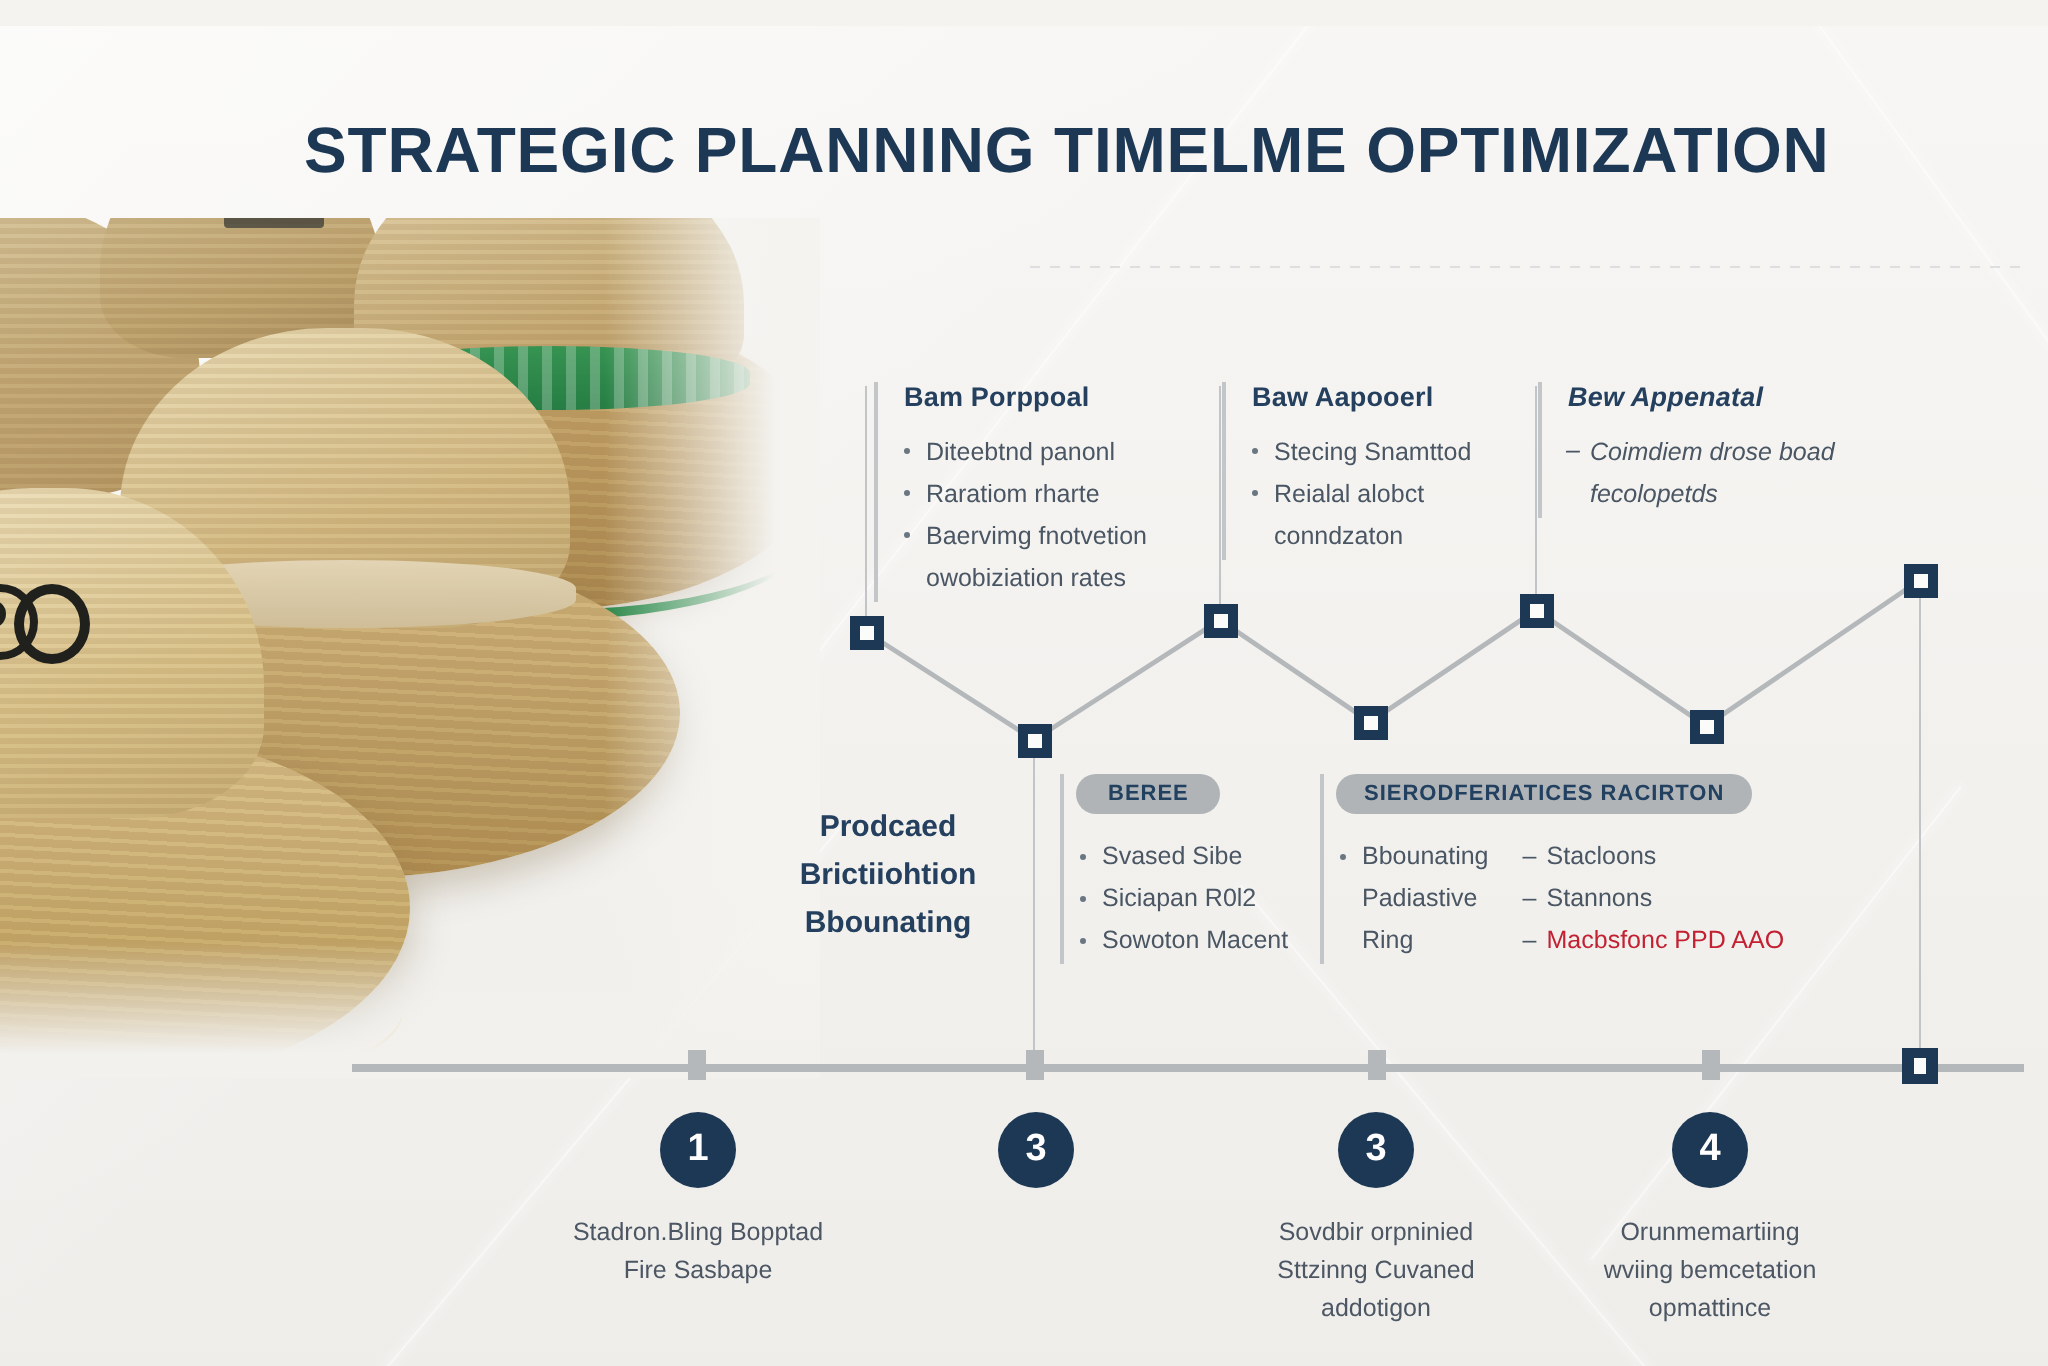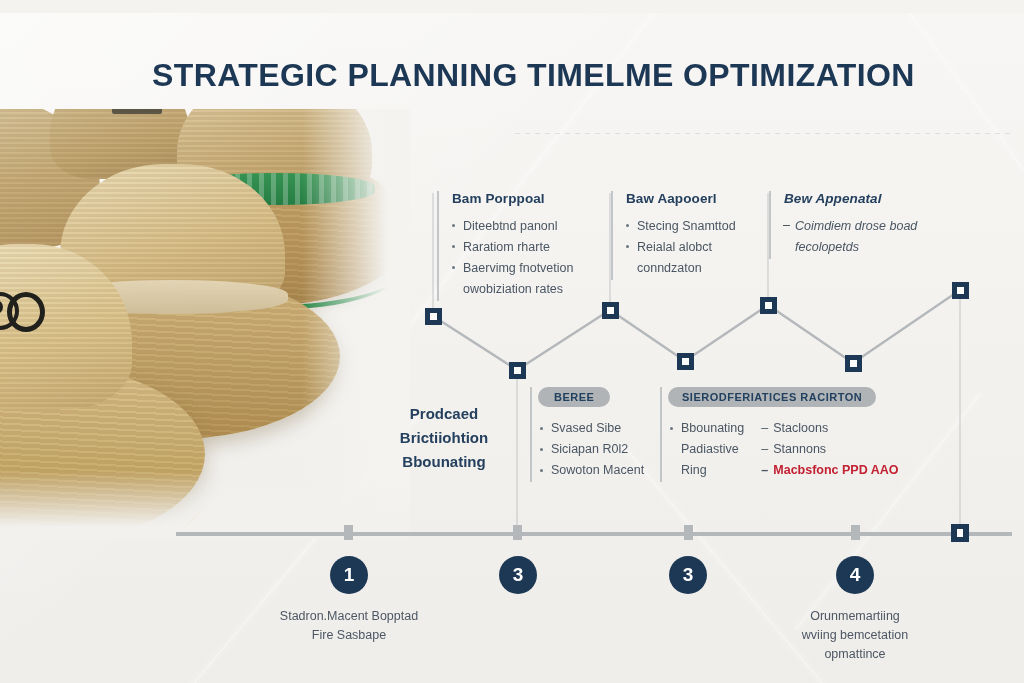--- a/index.html
+++ b/index.html
@@ -81,21 +81,21 @@
   }
   #mid2 .pill{padding:4px 14px;}
   .midlists{display:flex;gap:18px;margin-top:12px;padding-left:8px;}
   .midlists ul{list-style:none;margin:0;padding:0;}
   .midlists li{
     font-size:12.5px;color:#4a5663;line-height:19px;position:relative;padding-left:11px;margin-bottom:2px;white-space:nowrap;
   }
   .midlists li.bulleted:before{content:"";position:absolute;left:0;top:8px;width:3px;height:3px;border-radius:50%;background:#6a7682;}
   .midlists li.dashed:before{content:"–";position:absolute;left:-1px;top:0;color:#4a5663;}
   .midlists li.nomark:before{content:"";}
-  .midlists li.alert{color:#c32032;font-weight:bold;}
+  .midlists li.alert{color:#c32032;font-weight:normal;}
 
   
   #zig{position:absolute;left:0;top:0;width:1024px;height:683px;pointer-events:none;}
   .node{
     position:absolute;width:17px;height:17px;background:#1d3855;
     display:flex;align-items:center;justify-content:center;
   }
   .node i{display:block;width:7px;height:7px;background:#fbfbfa;}
 
   
@@ -279,31 +279,36 @@
   <div class="tick" style="left:513px;"></div>
   <div class="tick" style="left:684px;"></div>
   <div class="tick" style="left:851px;"></div>
   <div class="endnode">
       <i></i>
     </div>
 
   <div class="step" style="left:259px;">
     <div class="circle">1</div>
     <div class="caption">
-      <div>Stadron.Macent Bopptad</div>
+      <div>Stadron.Bling Bopptad</div>
       <div>Fire Sasbape</div>
     </div>
   </div>
 
   <div class="step" style="left:428px;">
     <div class="circle">3</div>
   </div>
 
   <div class="step" style="left:598px;">
     <div class="circle">3</div>
+    <div class="caption">
+      <div>Sovdbir orpninied</div>
+      <div>Sttzinng Cuvaned</div>
+      <div>addotigon</div>
+    </div>
   </div>
 
   <div class="step" style="left:765px;">
     <div class="circle">4</div>
     <div class="caption">
       <div>Orunmemartiing</div>
       <div>wviing bemcetation</div>
       <div>opmattince</div>
     </div>
   </div>

